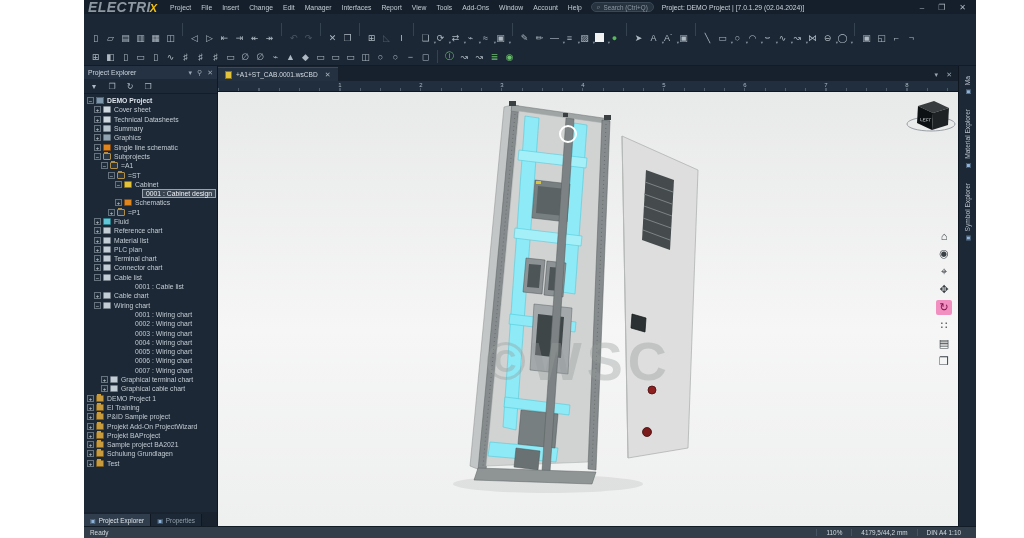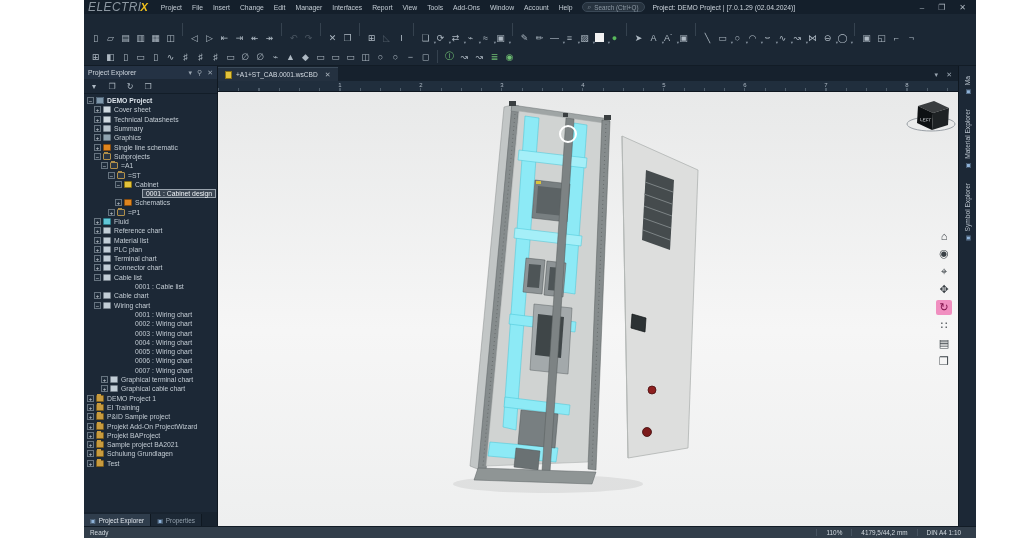--- a/index.html
+++ b/index.html
@@ -4,21 +4,21 @@
 <style>
   * { margin:0; padding:0; box-sizing:border-box; }
   html,body { width:1024px; height:538px; background:#ffffff; overflow:hidden;
     font-family:"Liberation Sans","DejaVu Sans",sans-serif; }
   .app { position:absolute; left:84px; top:0; width:892px; height:538px;
     background:#1b2734; color:#c7d0d9; font-size:7px; }
 
   
   .titlebar { height:14px; background:#141f2b; display:flex; align-items:center; padding:0 4px; }
   .logo { display:flex; align-items:baseline; margin-right:8px; }
-  .logo .l1 { color:#8d98a2; font-weight:normal; font-style:italic; font-size:12px; letter-spacing:.4px; }
+  .logo .l1 { color:#8d98a2; font-weight:bold; font-style:italic; font-size:14px; letter-spacing:.4px; }
   .logo .l2 { color:#f2c21c; font-weight:bold; font-style:italic; font-size:11px; margin-left:-1px; }
   .menus { display:flex; }
   .menu { padding:2px 5px; color:#c3ccd4; font-size:6.8px; cursor:default; }
   .searchbox { display:flex; align-items:center; background:#27333f; border:1px solid #3a4856;
     border-radius:6px; height:10px; padding:0 5px; margin:0 8px 0 4px; color:#8d99a4; font-size:6.3px; }
   .searchbox .mag { margin-right:3px; font-size:6.5px; }
   .proj-title { color:#cdd5dd; font-size:6.8px; white-space:nowrap; }
   .winbtns { margin-left:auto; display:flex; gap:14px; padding-right:6px; color:#aeb8c1; font-size:8px; }
   .winbtns span { cursor:default; }
 
@@ -715,20 +715,21 @@
           <circle cx="350" cy="42" r="8" fill="none" stroke="#ffffff" stroke-width="2"></circle>
 
           <g>
             <ellipse cx="713" cy="32" rx="24" ry="7" fill="none" stroke="#9aa0a6" stroke-width="1"></ellipse>
             <polygon points="700,14 716,9 731,16 715,21" fill="#3a3d3f"></polygon>
             <polygon points="700,14 715,21 714,38 699,31" fill="#0e1113"></polygon>
             <polygon points="715,21 731,16 730,33 714,38" fill="#1e2224"></polygon>
             <text x="702" y="29" font-size="4.5" fill="#d8dcdf" transform="rotate(4 702 29)">LEFT</text>
           </g>
         </svg>
+        <div class="watermark">©WSC</div>
         <div class="viewtools">
 
         <span class="vtool">
               <span class="glyph">⌂</span>
             </span>
             <span class="vtool">
               <span class="glyph">◉</span>
             </span>
             <span class="vtool">
               <span class="glyph">⌖</span>

